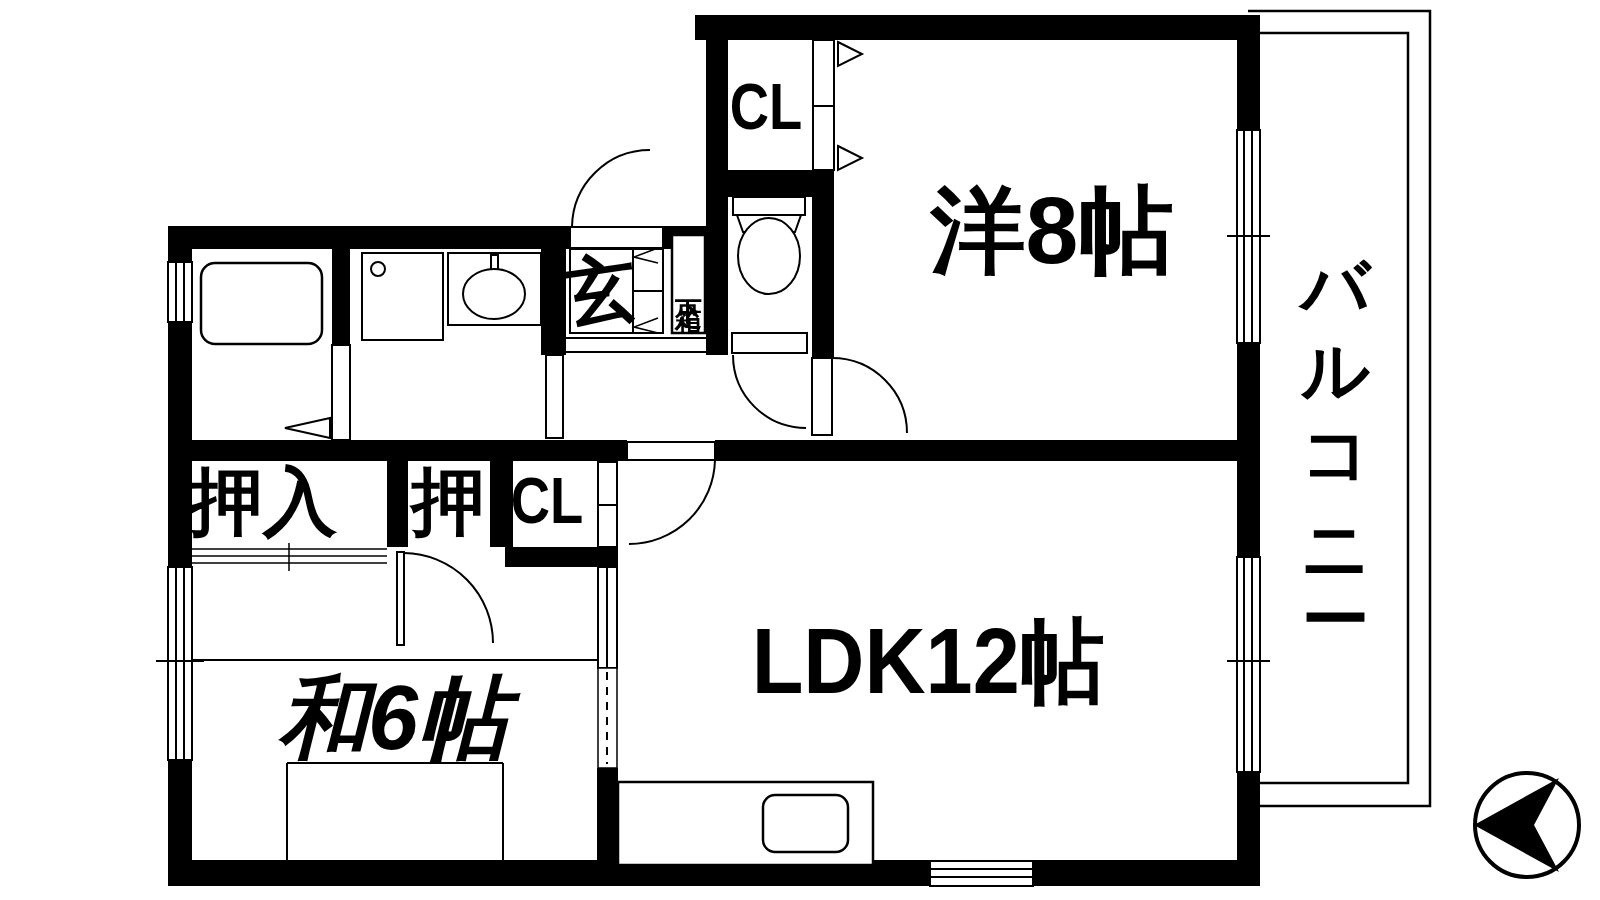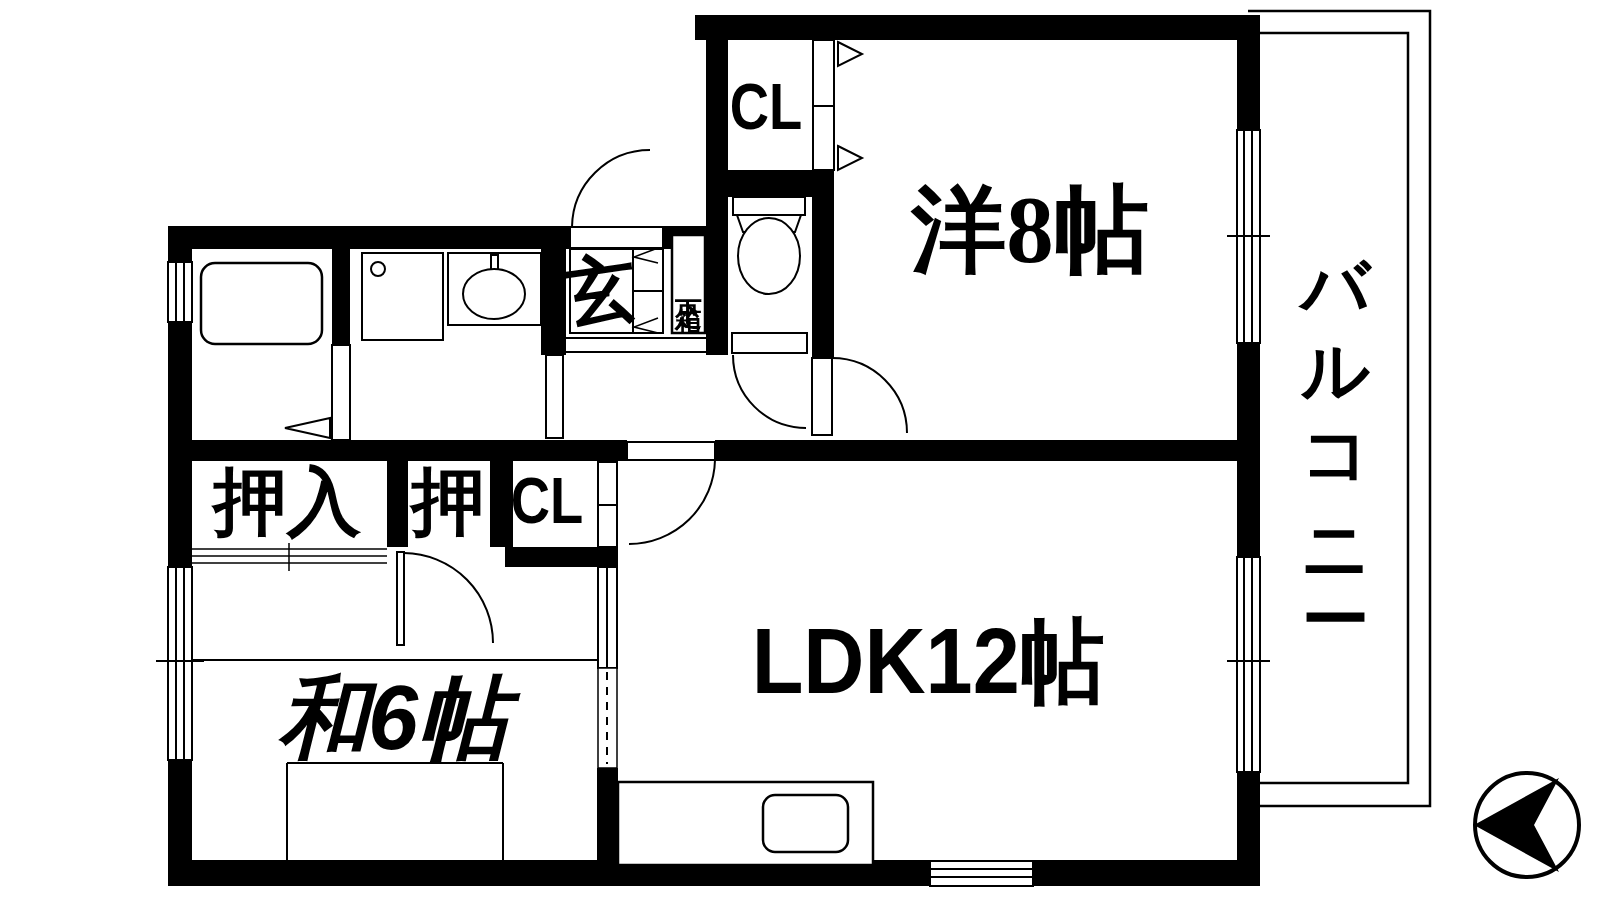--- a/index.html
+++ b/index.html
@@ -219,33 +219,33 @@
     <line x1="287" y1="763" x2="287" y2="860"></line>
     <line x1="503" y1="763" x2="503" y2="860"></line>
   </g>
 
   <g>
     <circle cx="1527" cy="825" r="52" fill="#ffffff" stroke="#000" stroke-width="4"></circle>
     <polygon points="1474,825 1559,778 1534,825 1559,872" fill="#000000"></polygon>
   </g>
 </svg>
 
-  <div class="label" style="left:1030px;top:230px;font-size:95px;font-family:Liberation Serif, serif;">洋8帖</div>
+  <div class="label" style="left:1052px;top:230px;font-size:95px;">洋8帖</div>
 
   <div class="label" style="left:928px;top:661px;font-size:92px;transform:translate(-50%,-50%) scaleX(0.92);">LDK12帖</div>
 
   <div class="label" style="left:393px;top:718px;font-size:90px;font-style:italic;">和6帖</div>
 
   <div class="label vert" style="left:1337px;top:404px;font-size:68px;letter-spacing:16px;">バルコニー</div>
 
   <div class="label" style="left:600px;top:291px;font-size:74px;transform:translate(-50%,-50%) rotate(-8deg);">玄</div>
 
   <div class="label vert" style="left:688px;top:285px;font-size:27px;letter-spacing:4px;">下足箱</div>
 
   <div class="label" style="left:766px;top:107px;font-size:64px;transform:translate(-50%,-50%) scaleX(0.85);">CL</div>
 
-  <div class="label" style="left:287px;top:502px;font-size:74px;">押入</div>
+  <div class="label" style="left:263px;top:502px;font-size:74px;">押入</div>
 
   <div class="label" style="left:448px;top:502px;font-size:74px;">押</div>
 
   <div class="label" style="left:547px;top:501px;font-size:64px;transform:translate(-50%,-50%) scaleX(0.85);">CL</div>
 
 </div>
 
 </body></html>

